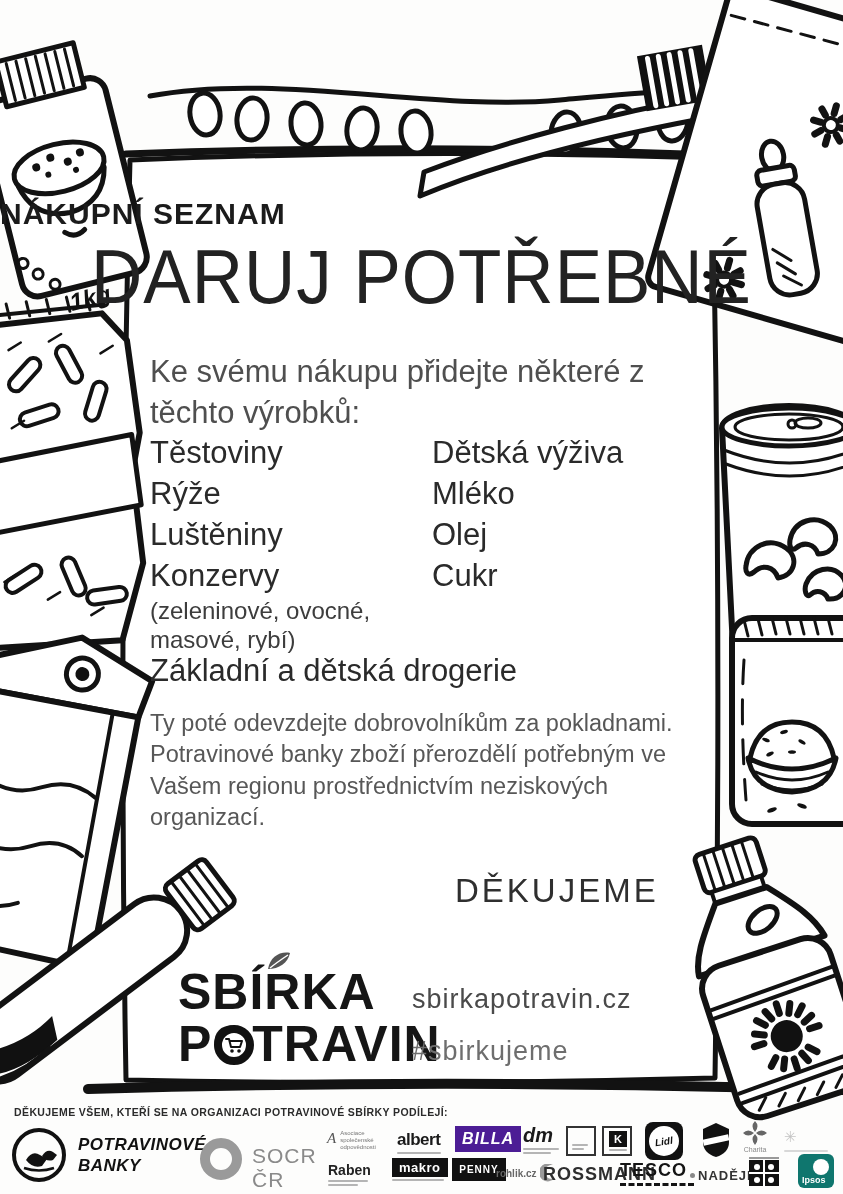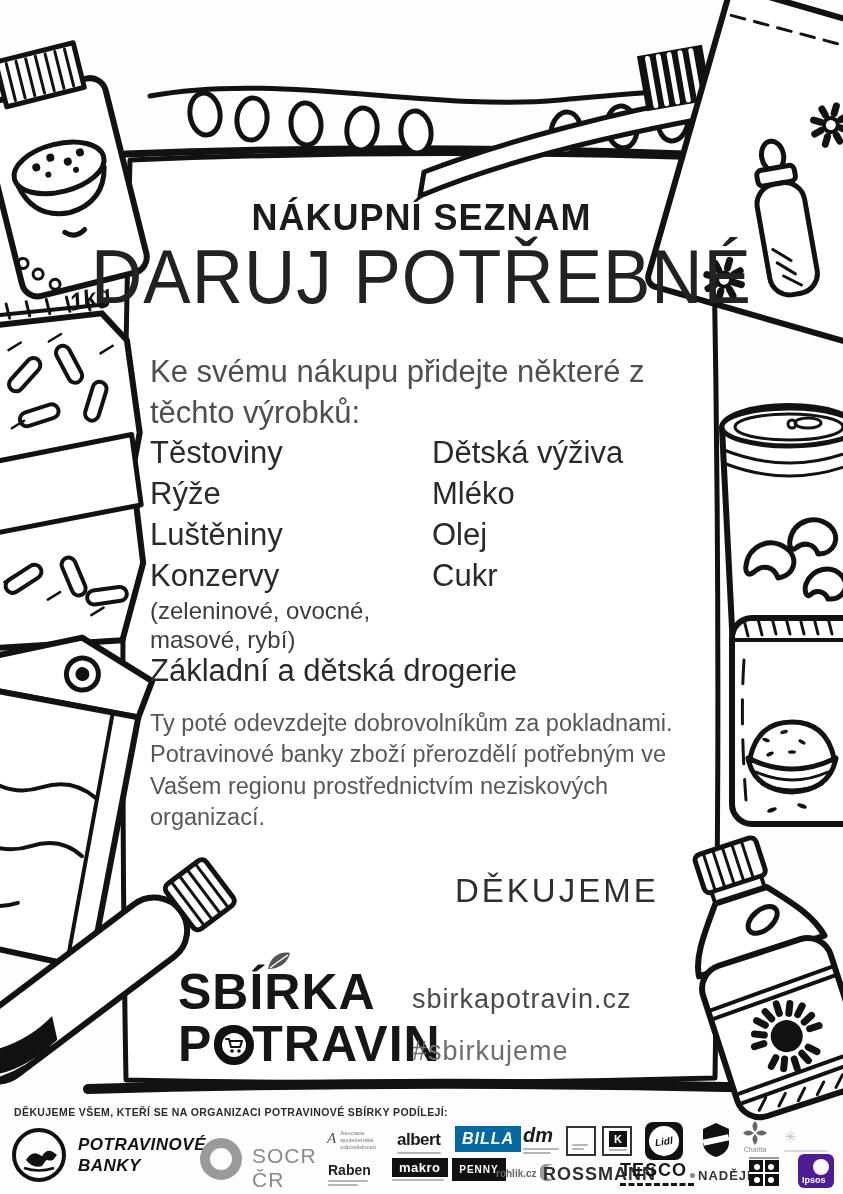--- a/index.html
+++ b/index.html
@@ -2,22 +2,22 @@
 <html><head>
 <meta charset="utf-8">
 <style>
   html,body{margin:0;padding:0;background:#ffffff;}
   .poster{position:relative;width:843px;height:1194px;background:#fdfdfc;overflow:hidden;
           font-family:"Liberation Sans",sans-serif;color:#111;}
   svg{display:block;}
   .deco{position:absolute;inset:0;pointer-events:none;}
 
   
-  .list-header{position:absolute;top:197px;left:0;width:843px;text-align:center;
-               font-size:36px;font-weight:700;letter-spacing:1px;color:#1b1b1b;}
+  .list-header{position:absolute;top:197px;left:0;width:843px;
+               font-size:30px;font-weight:700;letter-spacing:1px;color:#1b1b1b;}
   .big-title{position:absolute;top:237px;left:0;width:843px;text-align:center;
              font-size:71px;font-weight:400;color:#222;transform:scaleY(1.06);
              letter-spacing:1px;}
   .intro{position:absolute;top:352px;left:150px;width:545px;
          font-size:31px;line-height:1.32;color:#4f4f4f;}
   .col{position:absolute;top:432px;font-size:31px;line-height:41px;color:#2a2a2a;}
   .col-left{left:150px;}
   .col-right{left:432px;}
   .list-note{position:absolute;top:596px;left:150px;width:290px;
              font-size:24px;line-height:29px;color:#3d3d3d;}
@@ -45,39 +45,39 @@
   .pb-circle{width:54px;height:54px;border:4px solid #111;border-radius:50%;
              box-sizing:border-box;position:relative;}
   .pb-text{position:absolute;left:66px;top:6px;font-size:17px;font-weight:800;
            letter-spacing:0.5px;color:#111;line-height:21px;white-space:nowrap;}
   .socr-ring{width:42px;height:42px;border-radius:50%;border:10px solid #9a9a9a;box-sizing:border-box;}
   .socr-text{position:absolute;left:52px;top:6px;font-size:21px;color:#8a8a8a;letter-spacing:1px;}
   .asociace-name{font-size:6px;color:#777;line-height:7px;}
   .raben-name{font-size:14px;font-weight:800;color:#222;}
   .albert-name{font-size:17px;font-weight:800;color:#1a1a1a;letter-spacing:-0.5px;}
   .makro-box{background:#111;color:#fff;font-size:13px;font-weight:800;padding:2px 7px;letter-spacing:0.5px;}
-  .billa-box{background:#0369a1;color:#fff;width:66px;height:26px;font-size:16px;font-weight:800;
+  .billa-box{background:#4c1d95;color:#fff;width:66px;height:26px;font-size:16px;font-weight:800;
              font-style:italic;display:flex;align-items:center;justify-content:center;letter-spacing:1px;}
   .penny-box{background:#111;color:#fff;width:54px;height:23px;font-size:10px;font-weight:800;
              display:flex;align-items:center;justify-content:center;letter-spacing:1px;}
   .dm-name{font-size:20px;font-weight:800;font-style:italic;color:#1a1a1a;}
   .rohlik-name{font-size:10px;color:#666;font-weight:700;}
   .ksq{width:30px;height:30px;border:2px solid #333;box-sizing:border-box;display:inline-block;position:relative;}
   .ksq .kbox{position:absolute;left:5px;top:3px;width:18px;height:16px;background:#111;color:#fff;
              font-size:11px;font-weight:800;text-align:center;line-height:16px;}
   .rossmann-name{position:relative;font-size:18px;font-weight:700;color:#2e2e2e;letter-spacing:1px;}
   .lidl-sq{width:38px;height:38px;background:#111;border-radius:8px;position:relative;}
   .lidl-sq .ring{position:absolute;left:4px;top:4px;width:30px;height:30px;background:#fff;border-radius:50%;
                  display:flex;align-items:center;justify-content:center;}
   .lidl-txt{font-size:10px;font-weight:800;font-style:italic;color:#111;transform:rotate(-8deg);}
   .tesco-name{font-size:18px;font-weight:800;color:#141414;letter-spacing:1px;}
   .tesco-dash{width:74px;border-top:3px dashed #141414;margin-top:2px;}
   .nadeje-name{font-size:13px;font-weight:700;color:#333;letter-spacing:1px;}
   .nadeje-dot{display:inline-block;width:5px;height:5px;border-radius:50%;background:#888;margin-right:3px;vertical-align:middle;}
-  .ipsos-sq{width:36px;height:34px;background:#4c1d95;border-radius:6px;position:relative;}
+  .ipsos-sq{width:36px;height:34px;background:#0f766e;border-radius:6px;position:relative;}
   .ipsos-sq .bub{position:absolute;right:5px;top:5px;width:16px;height:16px;background:#fff;border-radius:50%;}
   .ipsos-sq .bub::after{content:"";}
   .ipsos-name{position:absolute;left:4px;bottom:3px;color:#fff;font-size:9px;font-weight:700;}
   .faint{color:#c4c4c4;font-size:15px;}
 </style>
 </head>
 <body>
 
 <div class="poster">
 

